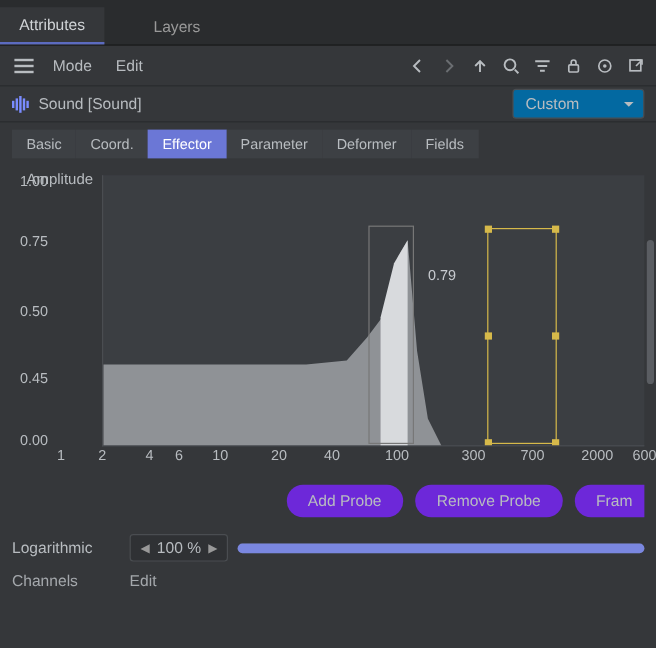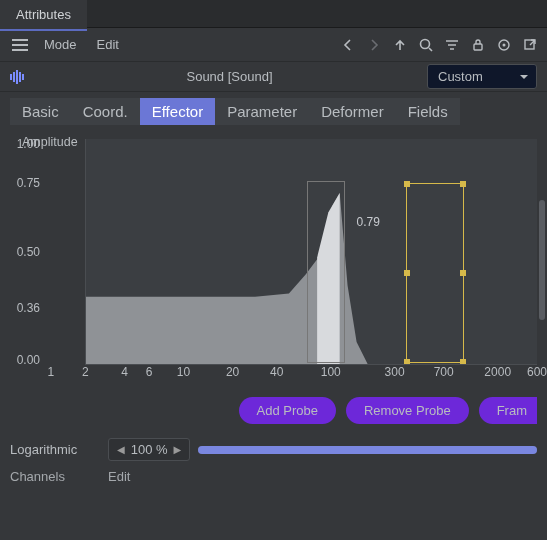--- a/index.html
+++ b/index.html
@@ -1,35 +1,35 @@
 <!DOCTYPE html>
 <html><head>
 <meta charset="utf-8">
 <style>
   * { box-sizing: border-box; margin: 0; padding: 0; font-family: -apple-system, "Segoe UI", sans-serif; }
   body { background: #35373a; color: #b8bcc0; font-size: 13px; width: 547px; height: 540px; overflow: hidden; }
-  .top-tabs { display: flex; background: #2a2c2e; border-bottom: 1px solid #1a1b1c; height: 28px; align-items: flex-start; gap: 25px; }
+  .top-tabs { display: flex; background: #2a2c2e; border-bottom: 1px solid #1a1b1c; height: 38px; align-items: flex-end; gap: 25px; }
   .top-tab { padding: 7px 16px; cursor: pointer; color: #999; }
   .top-tab.active { background: #35373a; color: #d0d3d6; border-bottom: 2px solid #5c6bc0; }
   .menubar { display: flex; align-items: center; height: 34px; padding: 0 6px; border-bottom: 1px solid #2a2c2e; }
   .hamburger { display:inline-flex; flex-direction:column; gap:3px; padding:6px; cursor:pointer;}
   .hamburger span { width:16px; height:2px; background:#b8bcc0;}
   .menubar .mitem { padding: 6px 10px; cursor:pointer; }
   .menubar .spacer { flex:1; }
   .iconrow { display:flex; gap:4px; align-items:center; }
   .iconbtn { width:22px; height:22px; display:flex; align-items:center; justify-content:center; cursor:pointer; color:#b8bcc0; }
   .iconbtn.dim { color:#6a6d71; }
   .objrow { display:flex; align-items:center; height:30px; padding:0 10px; border-bottom:1px solid #2a2c2e;}
   .sound-icon { margin-right:8px; display:flex; align-items:center; gap:1px;}
   .sound-icon span { width:2px; background:#7a8cff; display:inline-block;}
-  .objrow .title { flex:1;text-align:center; }
-  .dropdown { background:#0f172a; border:1px solid #4a4d51; border-radius:3px; padding:4px 22px 4px 10px; position:relative; cursor:pointer; min-width:110px;}
+  .objrow .title { flex:1; }
+  .dropdown { background:#0369a1; border:1px solid #4a4d51; border-radius:3px; padding:4px 22px 4px 10px; position:relative; cursor:pointer; min-width:110px;}
   .dropdown::after { content:""; position:absolute; right:8px; top:50%; border:4px solid transparent; border-top-color:#b8bcc0; transform:translateY(-25%);}
   .subtabs { display:flex; padding:6px 10px 2px; gap:0; }
-  .subtab { padding:5px 12px; background:#3d4044; cursor:pointer; font-size:15px; }
+  .subtab { padding:5px 12px; background:#3d4044; cursor:pointer; font-size:12px; }
   .subtab.active { background:#6b77d6; color:#ffffff; }
   .content { padding: 8px 10px 0 10px; position:relative; }
   .amp-label { position:absolute; left:22px; top:8px; font-size:12.5px;}
   .chart-wrap { display:flex; margin-top:4px;gap:39px; }
   .yaxis { width:36px; position:relative; text-align:right; padding-right:6px; font-size:12px; color:#b8bcc0;}
   .yaxis span { position:absolute; right:6px; }
   .plot { flex:1; height:226px; background:#3b3e42; position:relative; border-left:1px solid #4a4d51; border-bottom:1px solid #4a4d51; overflow:hidden;}
   .plot svg { position:absolute; inset:0; }
   .probe-rect { position:absolute; border:1px solid #777; }
   .sel-rect { position:absolute; border:1px solid #d6b94a; }
@@ -46,20 +46,21 @@
   .slider { flex:1; height:8px; background:#4a4d51; border-radius:4px; position:relative;}
   .slider .fill { position:absolute; left:0; top:0; bottom:0; width:100%; background:#7a87e0; border-radius:4px;}
   .scrollbar-v { position:absolute; right:2px; top:200px; width:6px; height:120px; background:#5a5d62; border-radius:3px;}
   .plainselect { color:#b8bcc0; }
 </style>
 </head>
 <body>
 
 <div class="top-tabs">
   <div class="top-tab active">Attributes</div>
+  <div class="top-tab">Layers</div>
 </div>
 
 <div class="menubar">
   <div class="hamburger">
       <span></span>
       <span></span>
       <span></span>
     </div>
   <div class="mitem">Mode</div>
   <div class="mitem">Edit</div>
@@ -131,23 +132,23 @@
   <div class="subtab">Parameter</div>
   <div class="subtab">Deformer</div>
   <div class="subtab">Fields</div>
 </div>
 
 <div class="content">
   <div class="amp-label">Amplitude</div>
   <div class="chart-wrap">
     <div class="yaxis" style="height:226px">
       <span style="top:-2px">1.00</span>
-      <span style="top:37px">0.75</span>
+      <span style="top:48px">0.75</span>
       <span style="top:106px">0.50</span>
-      <span style="top:162px">0.36</span>
+      <span style="top:162px">0.45</span>
       <span style="top:214px">0.00</span>
     </div>
     <div class="plot">
       <svg viewBox="0 0 400 226" preserveAspectRatio="none">
         <path d="M0,140 L150,140 L180,137 L195,120 L210,100 L218,60 L225,48 L232,130 L240,180 L250,200 L260,215 L280,222 L400,225 L400,226 L0,226 Z" fill="#8f9296"></path>
         <path d="M205,105 L215,65 L225,48 L225,226 L205,226 Z" fill="#d8dadd"></path>
       </svg>
       <div class="probe-rect" style="left:49%; top:42px; width:38px; height:182px;"></div>
       <div class="probe-label" style="left:60%; top:76px;">0.79</div>
       <div class="sel-rect" style="left:71%; top:44px; width:58px; height:180px;">

